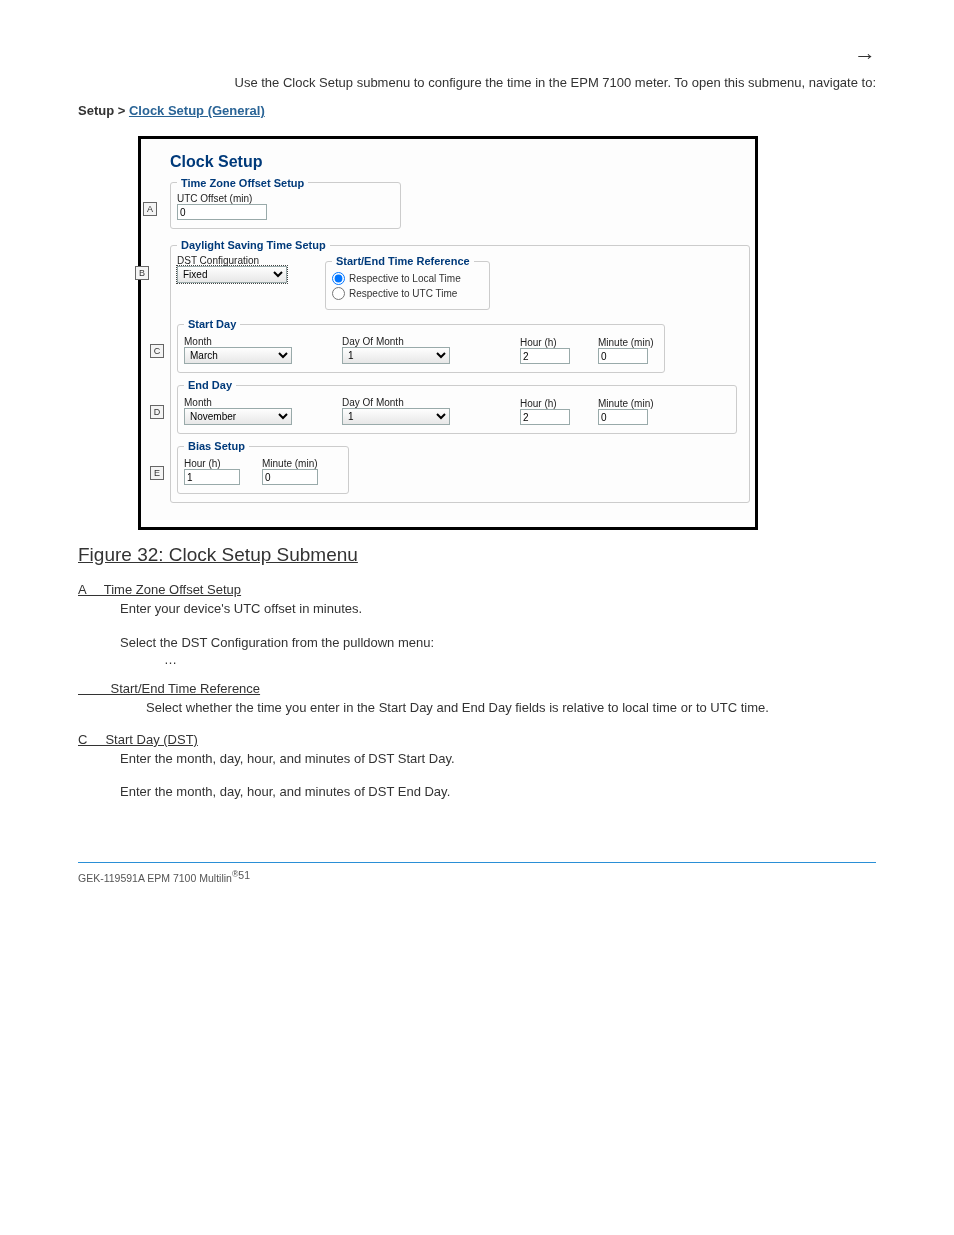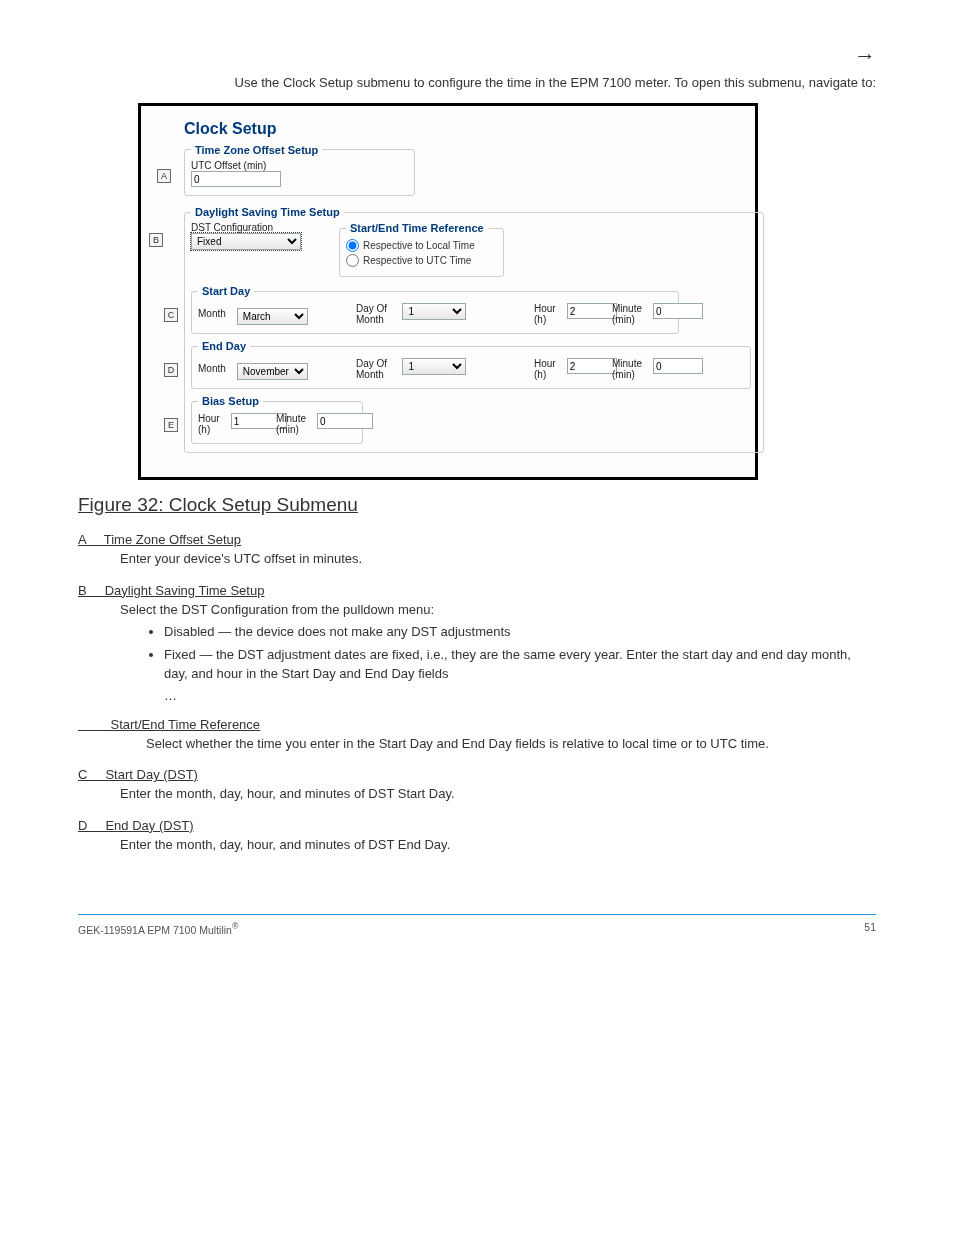--- a/index.html
+++ b/index.html
@@ -6,68 +6,71 @@
   body { font-family: Arial, sans-serif; font-size: 13px; color: #333; background: #fff; width: 954px; margin: 0 auto; position: relative; }
   .page { padding: 40px 78px 30px 78px; }
   .header { font-size: 11px; color: #888; margin-bottom: 8px; display: flex; justify-content: space-between; align-items: center; }
   .arrow { font-size: 22px; font-weight: bold; color: #333; }
   .para { font-size: 13px; line-height: 1.45; margin: 8px 0 10px 0; text-align: right; }
   .link { color: #2a6496; text-decoration: underline; cursor: pointer; }
   .navpath { margin: 6px 0 18px 0; font-size: 13px; font-weight: bold; }
 
   
   .figure { border: 3px solid #000; background: #fdfdfd; padding: 14px 0 14px 0; margin: 6px 0 14px 60px; width: 620px; }
-  .clock-setup { padding: 0 29px; }
+  .clock-setup { padding: 0 15px; }
   .clock-title { color: #003a7a; font-family: Arial, sans-serif; font-size: 16px; font-weight: bold; margin-bottom: 6px; padding-left: 14px; }
 
   fieldset.grp { border: 1px solid #ccc; border-radius: 3px; margin: 4px 0 10px 14px; padding: 4px 6px 8px 6px; position: relative; }
   fieldset.grp > legend { color: #003a7a; font-size: 11px; font-weight: bold; padding: 0 4px; }
   .lbl { font-size: 10px; color: #222; }
   .w1 { width: 231px; }
   .w2 { width: 580px; }
   .marker { position: absolute; left: -28px; top: 50%; transform: translateY(-50%); width: 14px; height: 14px; border: 1px solid #666; background: #f4f4f4; font-size: 9px; text-align: center; line-height: 13px; color: #333; }
 
   input.txt { font-size: 10px; border: 1px solid #9aa; background: #fff; height: 16px; padding: 0 2px; }
   select.sel { font-size: 10px; border: 1px solid #9aa; background: linear-gradient(#fefefe,#e7e7e7); height: 17px; padding: 0 1px; }
   select.focus { outline: 1px dotted #444; }
   .radio-row { font-size: 10px; display: flex; align-items: center; gap: 4px; height: 15px; }
   .radio-row input { margin: 0; }
 
   .two-cols { display: flex; gap: 30px; align-items: flex-start; }
   .field-row { display: flex; gap: 18px; align-items: flex-end; margin-top: 2px; }
-  .field-col { display: flex; gap: 11px; }
+  .field-col { display: flex; flex-direction: column; gap: 0; }
 
   .fignum { margin-top: 10px; font-size: 19px; }
   .fignum .figlabel { text-decoration: underline; }
 
   .setting-list { margin-top: 16px; }
   .setting { margin-bottom: 14px; }
   .setting .sh { font-size: 13px; }
   .setting .sh .key { text-decoration: underline; }
   .setting .sbody { margin-left: 42px; margin-top: 2px; line-height: 1.5; }
   .setting .sbody2 { margin-left: 68px; margin-top: 2px; line-height: 1.5; }
   ul.opts { list-style: disc; margin-left: 86px; margin-top: 4px; }
   ul.opts li { margin-bottom: 4px; line-height: 1.45; }
 
-  .footer { border-top: 1px solid #2a8fd6; margin-top: 60px; padding-top: 6px; display: flex; justify-content: space-between; font-size: 10.5px; color: #555; }
+  .footer { border-top: 1px solid #2a8fd6; margin-top: 60px; padding-top: 6px; display: flex; font-size: 10.5px; color: #555; }
   .footer .left { }
   .footer .right { }
 </style>
 </head>
 <body>
 
 <div class="page">
 
   <div class="header">
     <span></span>
     <span class="arrow">→</span>
   </div>
 
   <p class="para">Use the Clock Setup submenu to configure the time in the EPM 7100 meter. To open this submenu, navigate to:</p>
 
+  <p class="navpath">
+    <span>Setup &gt; </span><span class="link">Clock Setup (General)</span>
+  </p>
 
   <div class="figure">
     <div class="clock-setup">
       <div class="clock-title">Clock Setup</div>
 
       <fieldset class="grp w1">
         <legend>Time Zone Offset Setup</legend>
         <div class="marker">A</div>
         <div class="lbl">UTC Offset (min)</div>
         <input class="txt" style="width: 90px;" value="0">
@@ -172,41 +175,35 @@
   </p>
 
   <div class="setting-list">
 
     <div class="setting">
       <div class="sh"><span class="key" style="white-space:pre">A     Time Zone Offset Setup</span></div>
       <div class="sbody">Enter your device's UTC offset in minutes.</div>
     </div>
 
     <div class="setting">
-      <div class="sh"><span class="key" style="white-space:pre">B     Daylight Saving Time Setup</span></div>
       <div class="sbody">Select the DST Configuration from the pulldown menu:</div>
-      <ul class="opts">
-        <li>Disabled — the device does not make any DST adjustments</li>
-        <li>Fixed — the DST adjustment dates are fixed, i.e., they are the same every year. Enter the start day and end day month, day, and hour in the Start Day and End Day fields</li>
-      </ul>
       <div style="margin-left:86px">…</div>
     </div>
 
     <div class="setting">
       <div class="sh"><span class="key" style="white-space:pre">         Start/End Time Reference</span></div>
       <div class="sbody2">Select whether the time you enter in the Start Day and End Day fields is relative to local time or to UTC time.</div>
     </div>
 
     <div class="setting">
       <div class="sh"><span class="key" style="white-space:pre">C     Start Day (DST)</span></div>
       <div class="sbody">Enter the month, day, hour, and minutes of DST Start Day.</div>
     </div>
 
     <div class="setting">
-      <div class="sh"><span class="key" style="white-space:pre">D     End Day (DST)</span></div>
       <div class="sbody">Enter the month, day, hour, and minutes of DST End Day.</div>
     </div>
 
   </div>
 
   <div class="footer">
     <span class="left">
       <span>GEK-119591A     EPM 7100 Multilin</span><sup>®</sup>
     </span>
     <span class="right">51</span>

